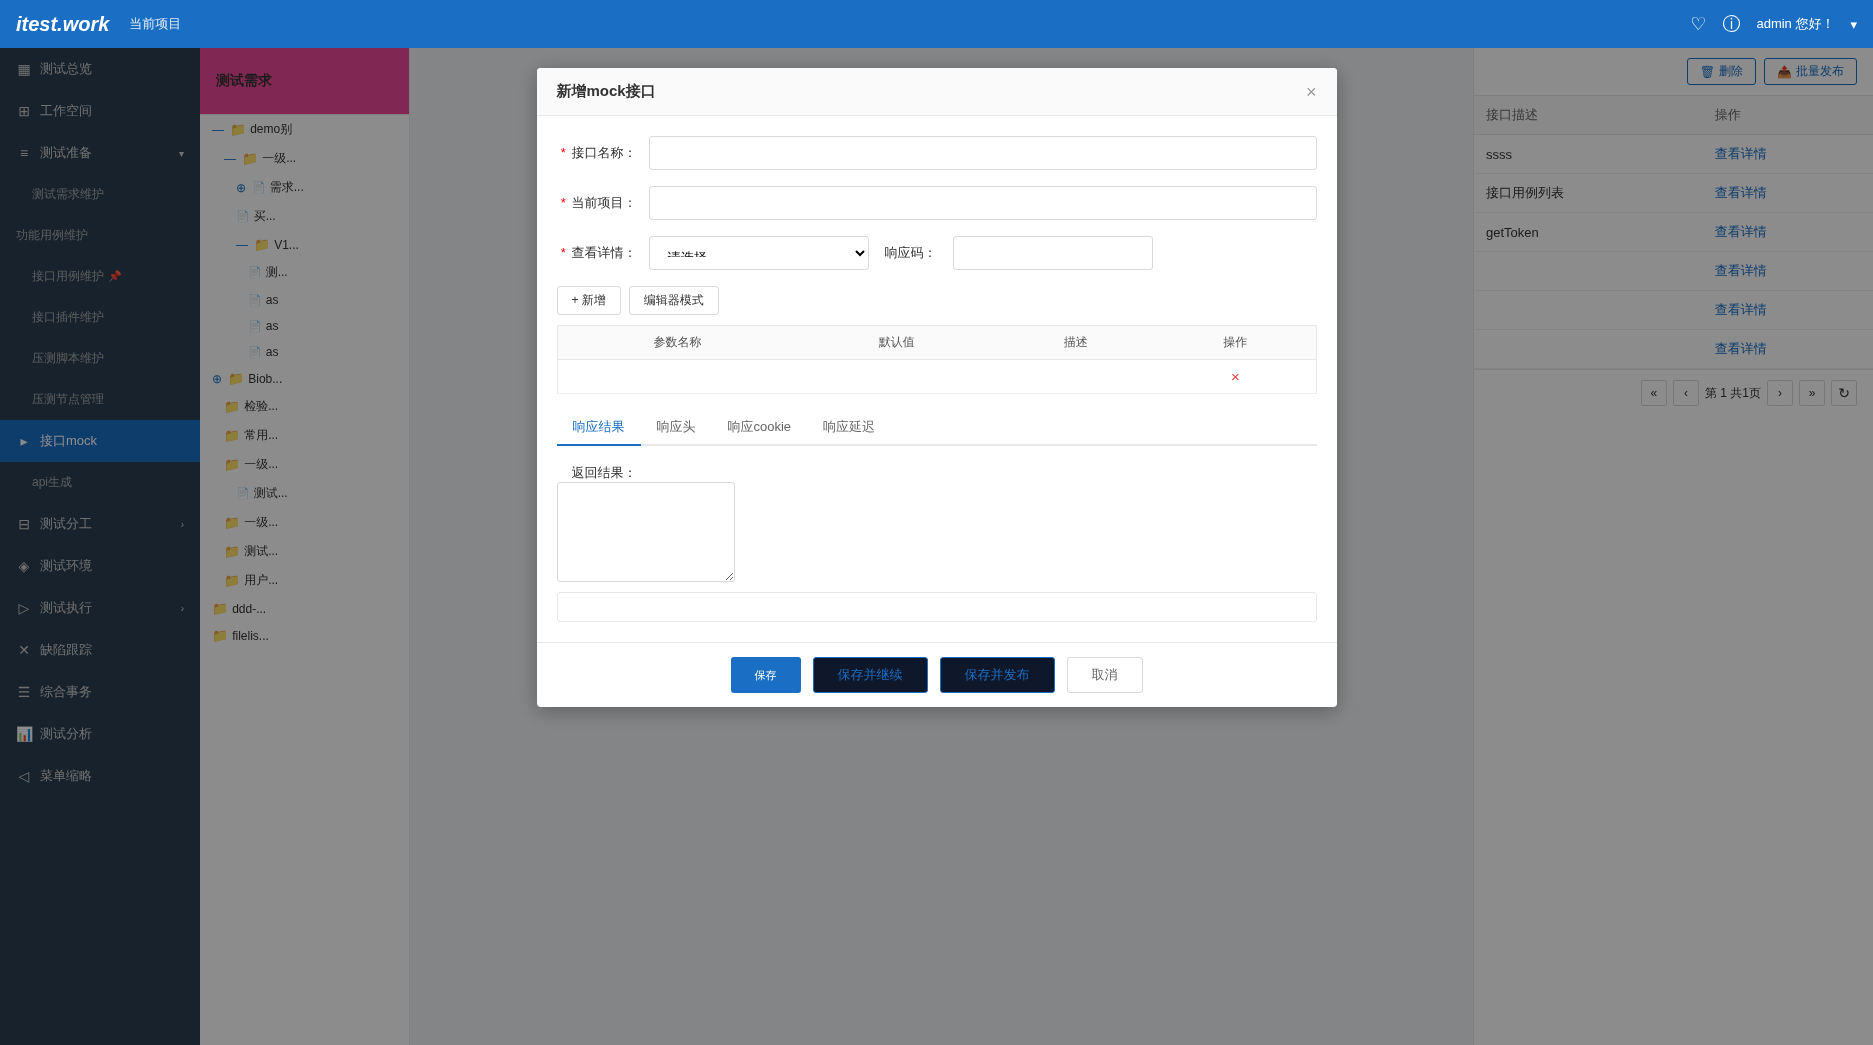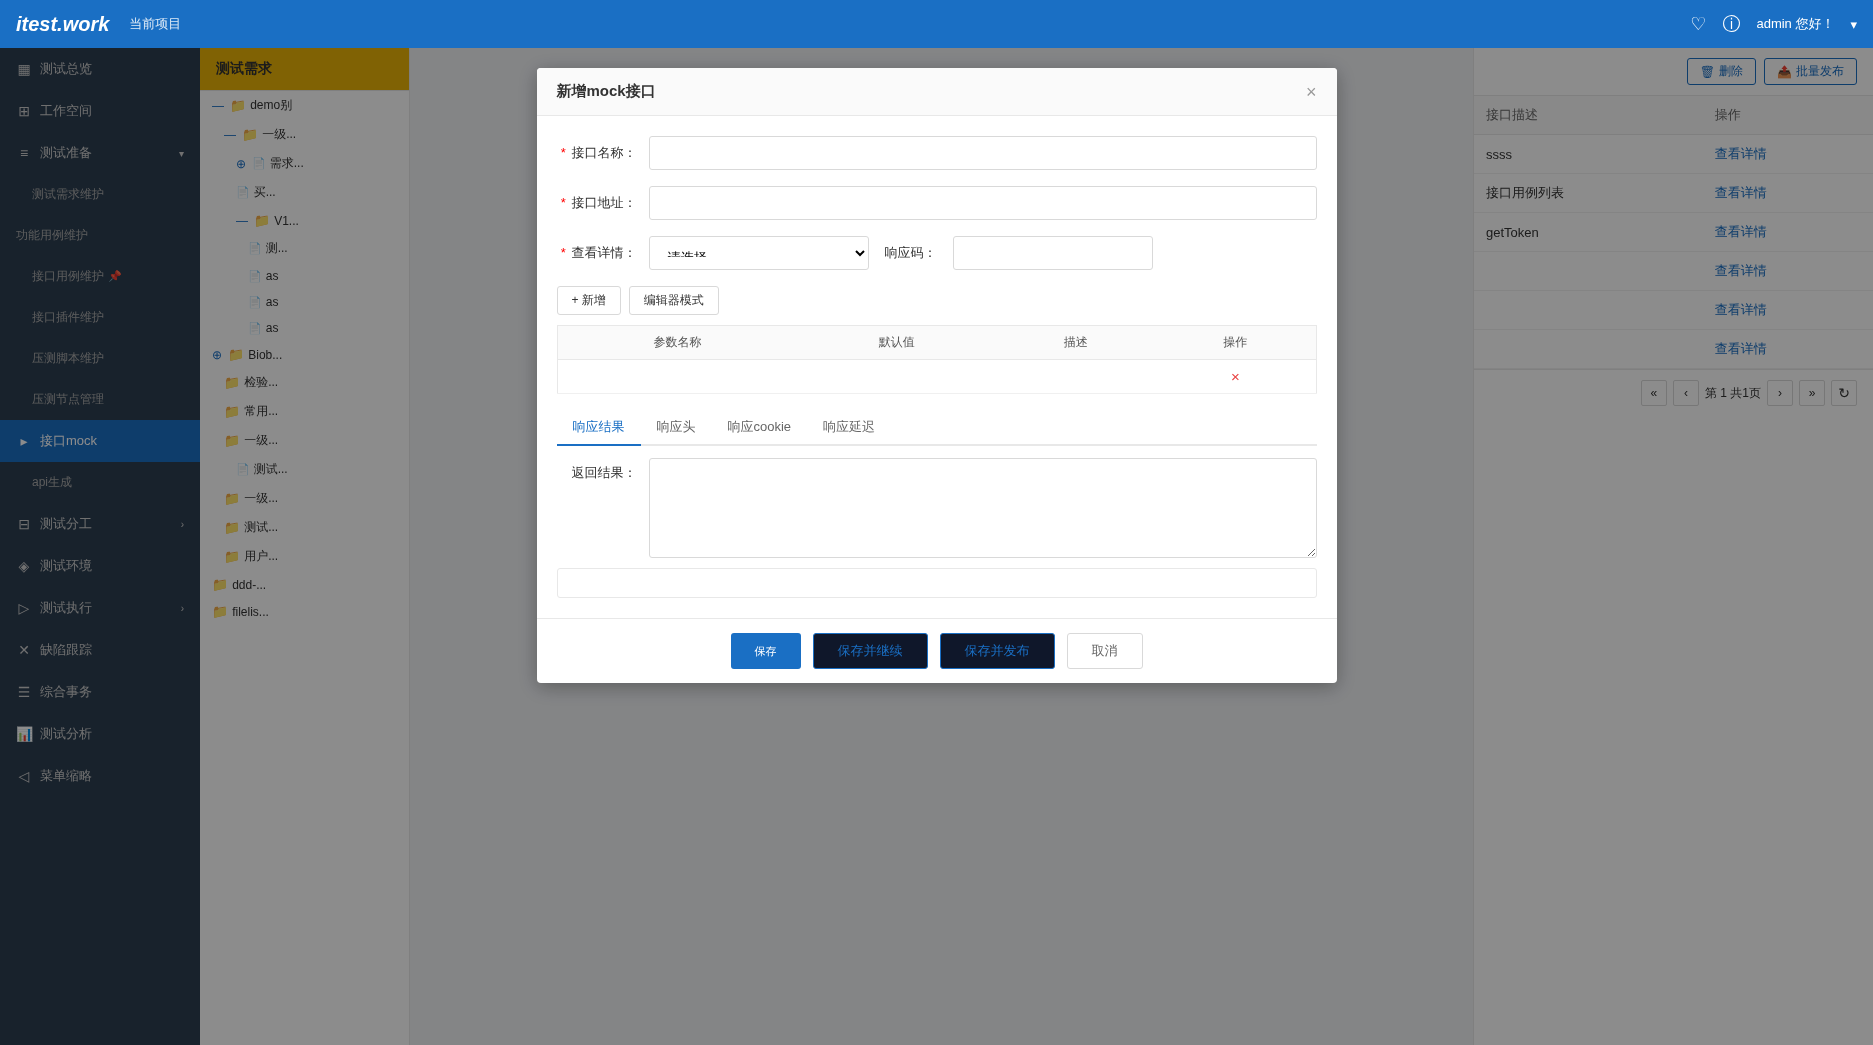--- a/index.html
+++ b/index.html
@@ -69,25 +69,25 @@
 
     
     .secondary-nav {
       width: 210px;
       background: #fff;
       border-right: 1px solid #e8e8e8;
       flex-shrink: 0;
       overflow-y: auto;
     }
     .secondary-header {
-      padding: 12px 16px;
+      padding: 24px 16px;
       font-weight: bold;
       font-size: 14px;
       border-bottom: 1px solid #e8e8e8;
-      background: #eab308;
+      background: #ec4899;
     }
     .tree-item {
       padding: 6px 12px;
       cursor: pointer;
       font-size: 12px;
       display: flex;
       align-items: center;
       gap: 4px;
     }
     .tree-item .folder-icon { color: #e6a817; font-size: 13px; }
@@ -333,20 +333,21 @@
     }
 
     
     .response-section {
       margin-top: 16px;
     }
     .result-row {
       display: flex;
       align-items: flex-start;
       margin-top: 10px;
+      flex-direction: column;
     }
     .result-label {
       width: 80px;
       text-align: right;
       margin-right: 12px;
       font-size: 13px;
       padding-top: 6px;
       flex-shrink: 0;
     }
     .result-textarea {
@@ -692,21 +693,21 @@
         <label class="form-label">
           <span class="required-star">*</span>
           <span>接口名称：</span>
         </label>
         <input class="form-input" type="text" style="">
       </div>
 
       <div class="form-row">
         <label class="form-label">
           <span class="required-star">*</span>
-          <span>接口地址：</span>
+          <span>当前项目：</span>
         </label>
         <input class="form-input" type="text" style="">
       </div>
 
       <div class="form-row">
         <label class="form-label">
           <span class="required-star">*</span>
           <span>查看详情：</span>
         </label>
         <div class="form-select-wrap">

